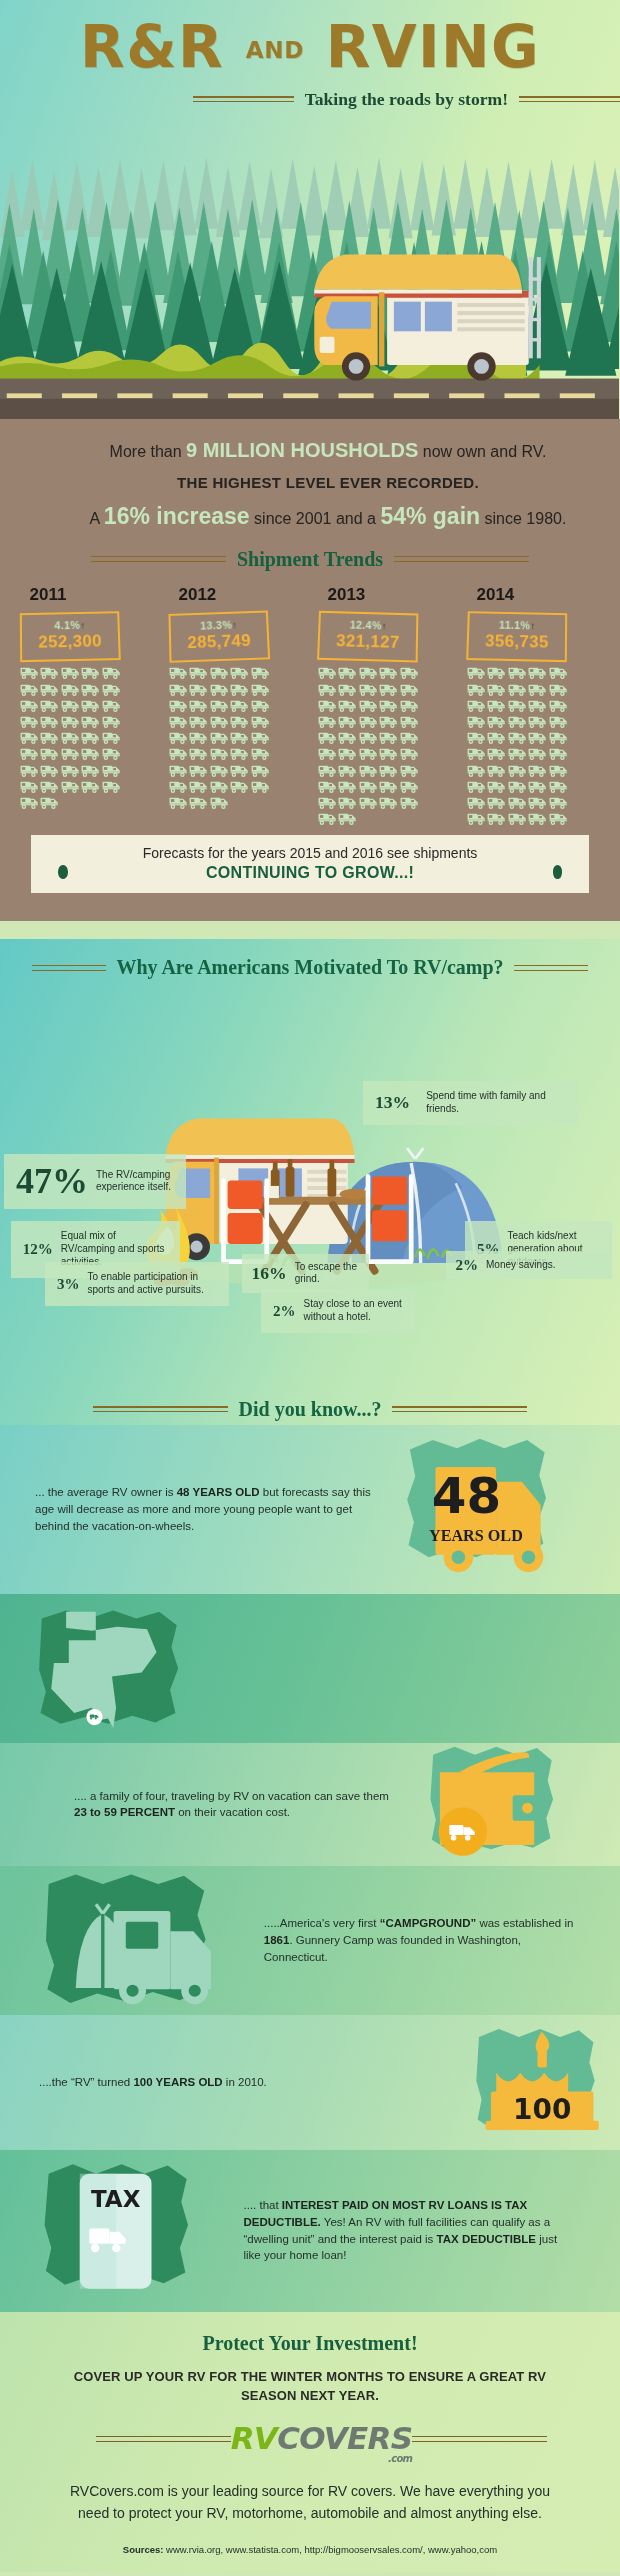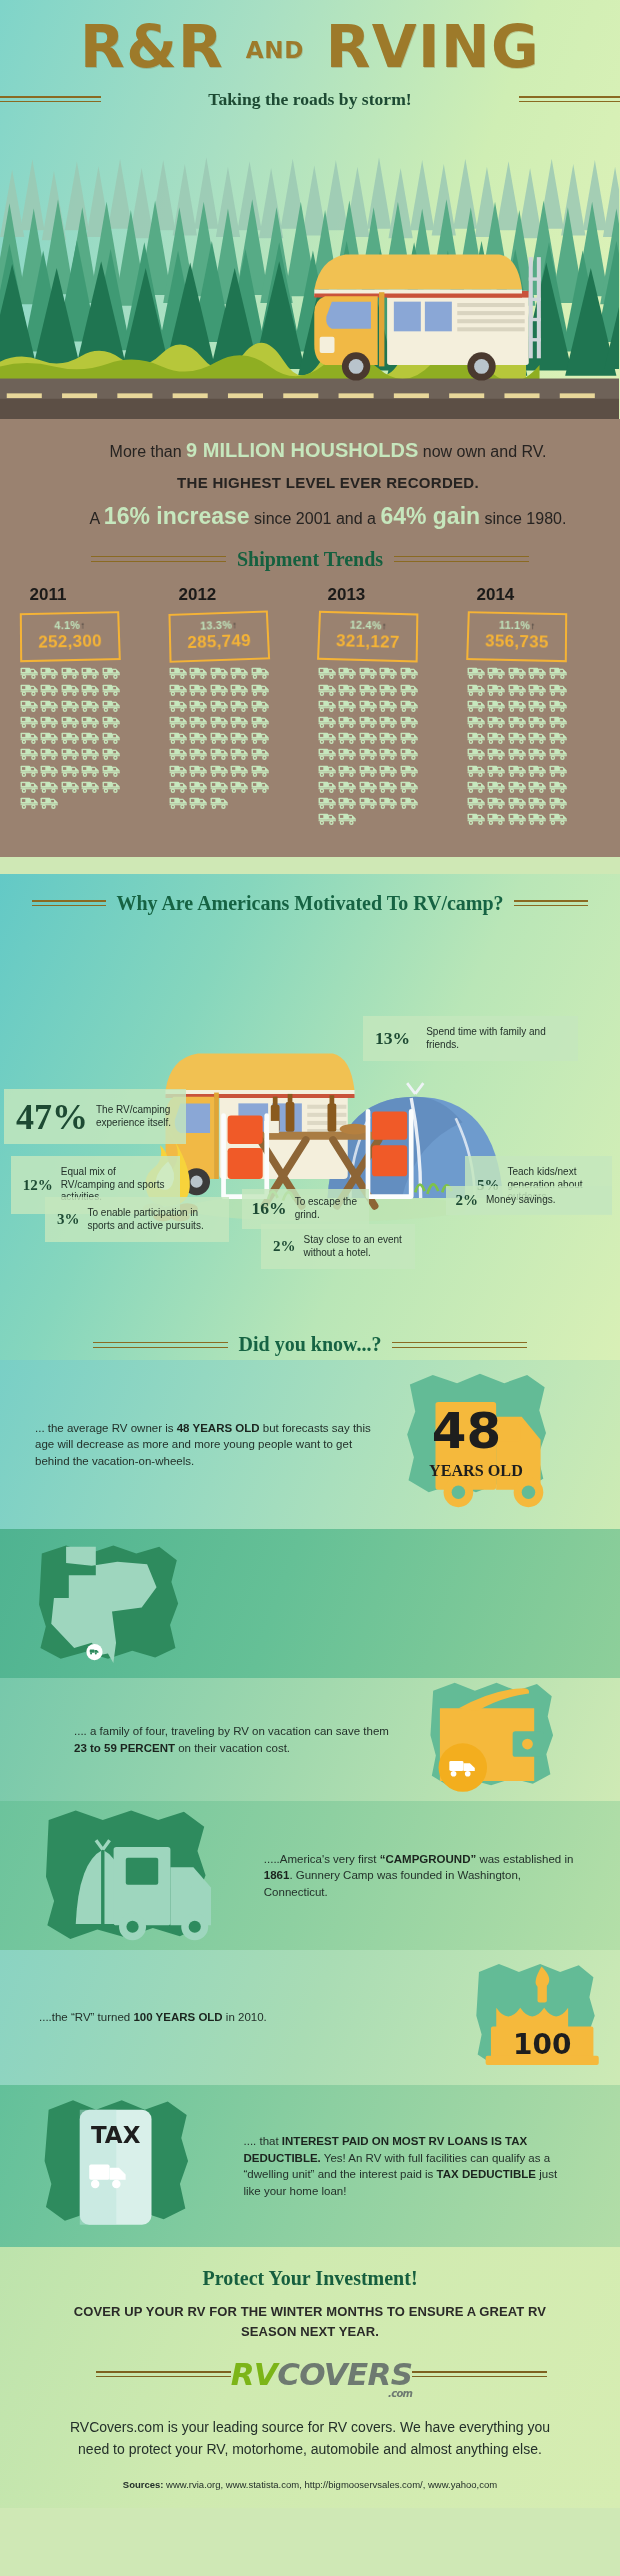--- a/index.html
+++ b/index.html
@@ -23,22 +23,22 @@
     font-family:"DejaVu Sans", sans-serif;
     font-weight:bold;
     font-size: 58px;
     letter-spacing:1.4px;
     color:#9d7a2a;
     line-height:1.02;
     text-shadow: 0.7px 0.7px 0 rgba(120,92,30,.25);
   }
   .main-title .and { font-size:23px; vertical-align:middle; letter-spacing:0.7px;}
   .subtitle-row {
-    display:flex; align-items:center; justify-content:space-between;
-    margin-top:12px; gap:18px;
+    display:flex; align-items:center; justify-content:flex-end;
+    margin-top:12px; gap:11px;
   }
   .rule-dbl { flex: 0 0 101px; }
   .rule-dbl div { height:1.4px; background:#8a6a22; margin:3.4px 0; }
   .subtitle {
     font-family:"Liberation Serif", serif;
     font-weight:bold; font-size:17.6px; color:#1d4a33;
     white-space:nowrap;
   }
   .forest { position:absolute; left:0; right:0; bottom:0; height:290px; }
 
@@ -335,21 +335,21 @@
     </div>
   </div>
 
   <div class="brown">
 
     <div class="stat-line">
       <span>More than </span><span class="hl">9 MILLION HOUSHOLDS</span><span> now own and RV.</span>
     </div>
     <div class="stat-line mid">THE HIGHEST LEVEL EVER RECORDED.</div>
     <div class="stat-line">
-      <span>A </span><span class="big">16% increase</span><span> since 2001 and a </span><span class="big">64% gain</span><span> since 1980.</span>
+      <span>A </span><span class="big">16% increase</span><span> since 2001 and a </span><span class="big">54% gain</span><span> since 1980.</span>
     </div>
 
     <div class="sec-title-row">
       <span class="rule-dbl">
           <div></div>
           <div></div>
         </span>
       <span class="sec-title">Shipment Trends</span>
       <span class="rule-dbl">
           <div></div>
@@ -2205,20 +2205,28 @@
               <rect x="20" y="7" width="5" height="4" fill="#9a8270"></rect>
               <circle cx="7" cy="19" r="4" fill="#c6e7bd"></circle>
               <circle cx="7" cy="19" r="1.6" fill="#9a8270"></circle>
               <circle cx="24" cy="19" r="4" fill="#c6e7bd"></circle>
               <circle cx="24" cy="19" r="1.6" fill="#9a8270"></circle>
               <rect x="1" y="14.5" width="31" height="2" fill="#c6e7bd"></rect>
             </svg></div>
       </div>
     </div>
 
+    <div class="forecast-wrap">
+      <div class="forecast">
+        <span class="pin left"></span>
+        <span class="pin right"></span>
+        <div class="l1">Forecasts for the years 2015 and 2016 see shipments</div>
+        <div class="l2">CONTINUING TO  GROW...!</div>
+      </div>
+    </div>
     <div style="height:17.6px"></div>
   </div>
 
   <div class="motiv">
     <div class="sec-title-row" style="padding-top:17.6px">
       <span class="rule-dbl" style="flex:0 0 74px">
           <div></div>
           <div></div>
         </span>
       <span class="sec-title">Why Are Americans Motivated To RV/camp?</span>

